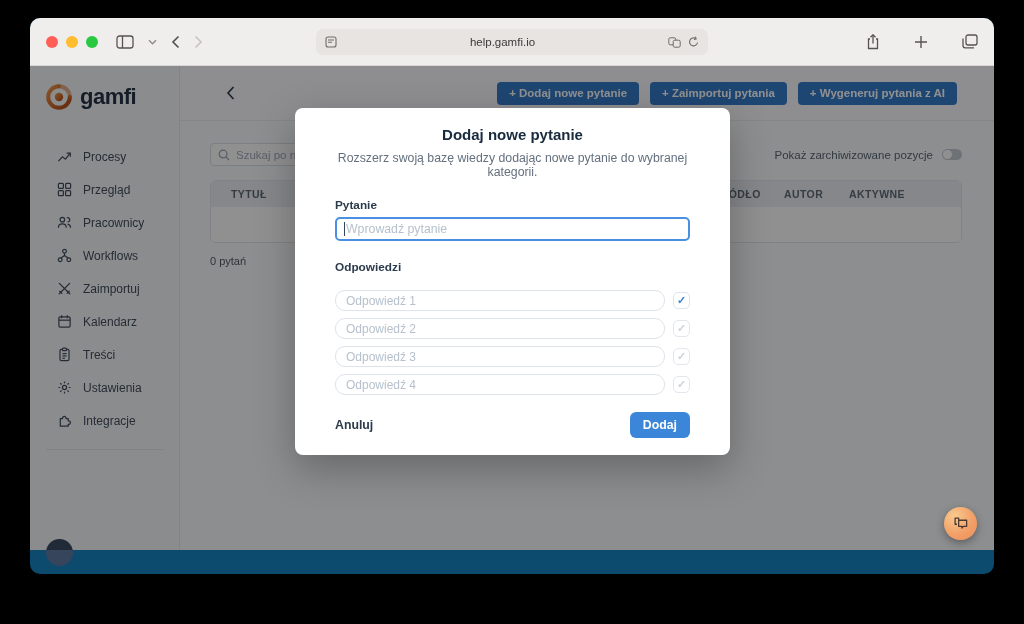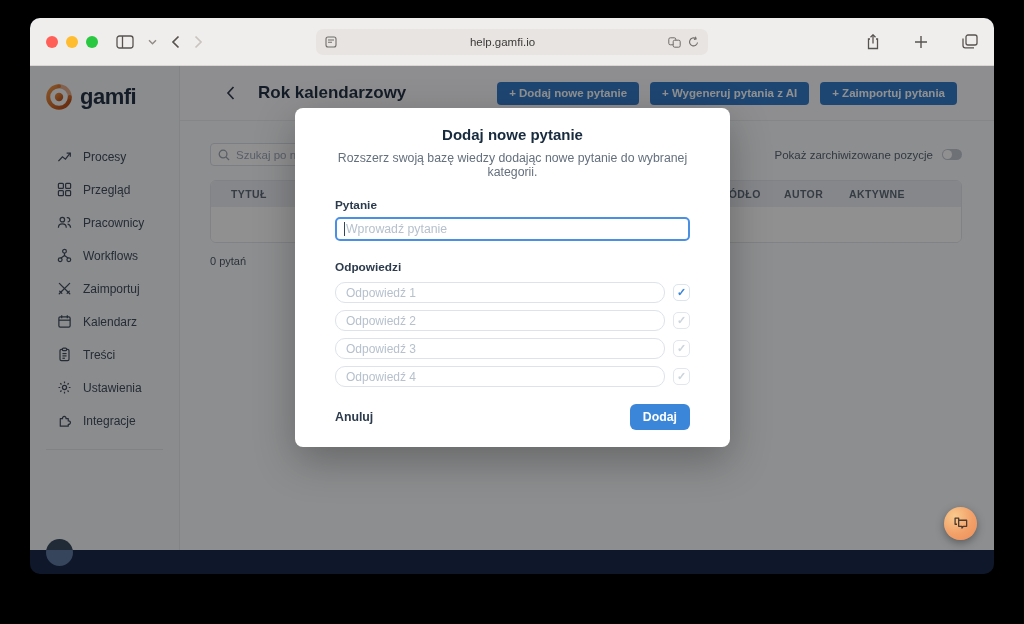--- a/index.html
+++ b/index.html
@@ -1,20 +1,20 @@
 <!DOCTYPE html>
 <html><head>
 <meta charset="utf-8">
 <style>
   * { margin:0; padding:0; box-sizing:border-box; }
   html,body { width:1024px; height:624px; background:#010101; overflow:hidden;
     font-family:"Liberation Sans", sans-serif; }
 
   .window { position:absolute; left:30px; top:18px; width:964px; height:556px;
-    border-radius:10px; overflow:hidden; background:#0f172a;
+    border-radius:10px; overflow:hidden; background:#0c4a6e;
     box-shadow:0 22px 60px rgba(0,0,0,.65); }
 
   
   .chrome { position:relative; height:48px; background:#f0eeec;
     border-bottom:1px solid #d9d6d3; display:flex; align-items:center; padding:0 16px; }
   .lights { display:flex; gap:8px; margin-right:18px; }
   .light { width:12px; height:12px; border-radius:50%; }
   .light.red{ background:#ff5f57; } .light.yellow{ background:#febc2e; } .light.green{ background:#28c840; }
   .chrome-btn { display:flex; align-items:center; justify-content:center; color:#565350; }
   .chrome-btn + .chrome-btn { margin-left:14px; }
@@ -83,21 +83,21 @@
     box-shadow:0 14px 40px rgba(0,0,0,.28); }
   .modal-title { text-align:center; font-size:15px; font-weight:700; color:#172a3e; }
   .modal-sub { text-align:center; font-size:12.3px; color:#64707e; margin-top:8px; }
   .field-label { margin-top:19px; font-size:11.8px; font-weight:700; color:#2b3a4c; }
   .q-wrap { position:relative; margin-top:5px; }
   .q-input { width:100%; height:24px; border:2px solid #4a90e2; border-radius:5px;
     padding:0 9px; font-size:12.3px; color:#2b3a4c; outline:none;
     font-family:"Liberation Sans", sans-serif; }
   .q-input::placeholder { color:#b6c1cd; }
   .q-caret { position:absolute; left:9px; top:5px; width:1px; height:14px; background:#33455a; }
-  .answers { margin-top:8px; }
+  .answers { margin-top:16px; }
   .answer-row { margin-top:7px; display:flex; align-items:center; gap:8px; }
   .answer-input { flex:1; height:21px; border:1px solid #dde3ea; border-radius:10px;
     padding:0 10px; font-size:12px; color:#2b3a4c; outline:none;
     font-family:"Liberation Sans", sans-serif; background:#fff; }
   .answer-input::placeholder { color:#b6c1cd; }
   .checkbox { width:17px; height:17px; border:1px solid #e2e7ed; border-radius:5px;
     display:flex; align-items:center; justify-content:center; font-size:11px;
     font-weight:700; cursor:pointer; background:#fff; flex-shrink:0; }
   .checkbox.on { color:#3b86d8; border-color:#dbe4ef; }
   .checkbox.off { color:#ccd4dc; }
@@ -317,25 +317,24 @@
       <div class="avatar-sliver"></div>
     </aside>
 
     <main class="main">
       <div class="main-header">
         <span class="back">
           <svg width="11" height="16" viewBox="0 0 11 16" fill="none" stroke="currentColor" stroke-width="1.7">
             <path d="M8.5 2 L3 8 L8.5 14"></path>
           </svg>
         </span>
-        <span class="page-title">Rok kalendarzowy</span>
         <div class="hdr-actions">
           <button class="hdr-btn">+ Dodaj nowe pytanie</button>
+          <button class="hdr-btn">+ Zaimportuj pytania</button>
           <button class="hdr-btn">+ Wygeneruj pytania z AI</button>
-          <button class="hdr-btn">+ Zaimportuj pytania</button>
         </div>
       </div>
 
       <div class="content">
         <div class="toolbar-row">
           <div class="search-box">
             <span style="display:flex;color:#98a4b1;">
               <svg width="12" height="12" viewBox="0 0 13 13" fill="none" stroke="currentColor" stroke-width="1.4">
                 <circle cx="5.5" cy="5.5" r="4.2"></circle>
                   <line x1="8.8" y1="8.8" x2="12" y2="12"></line>

